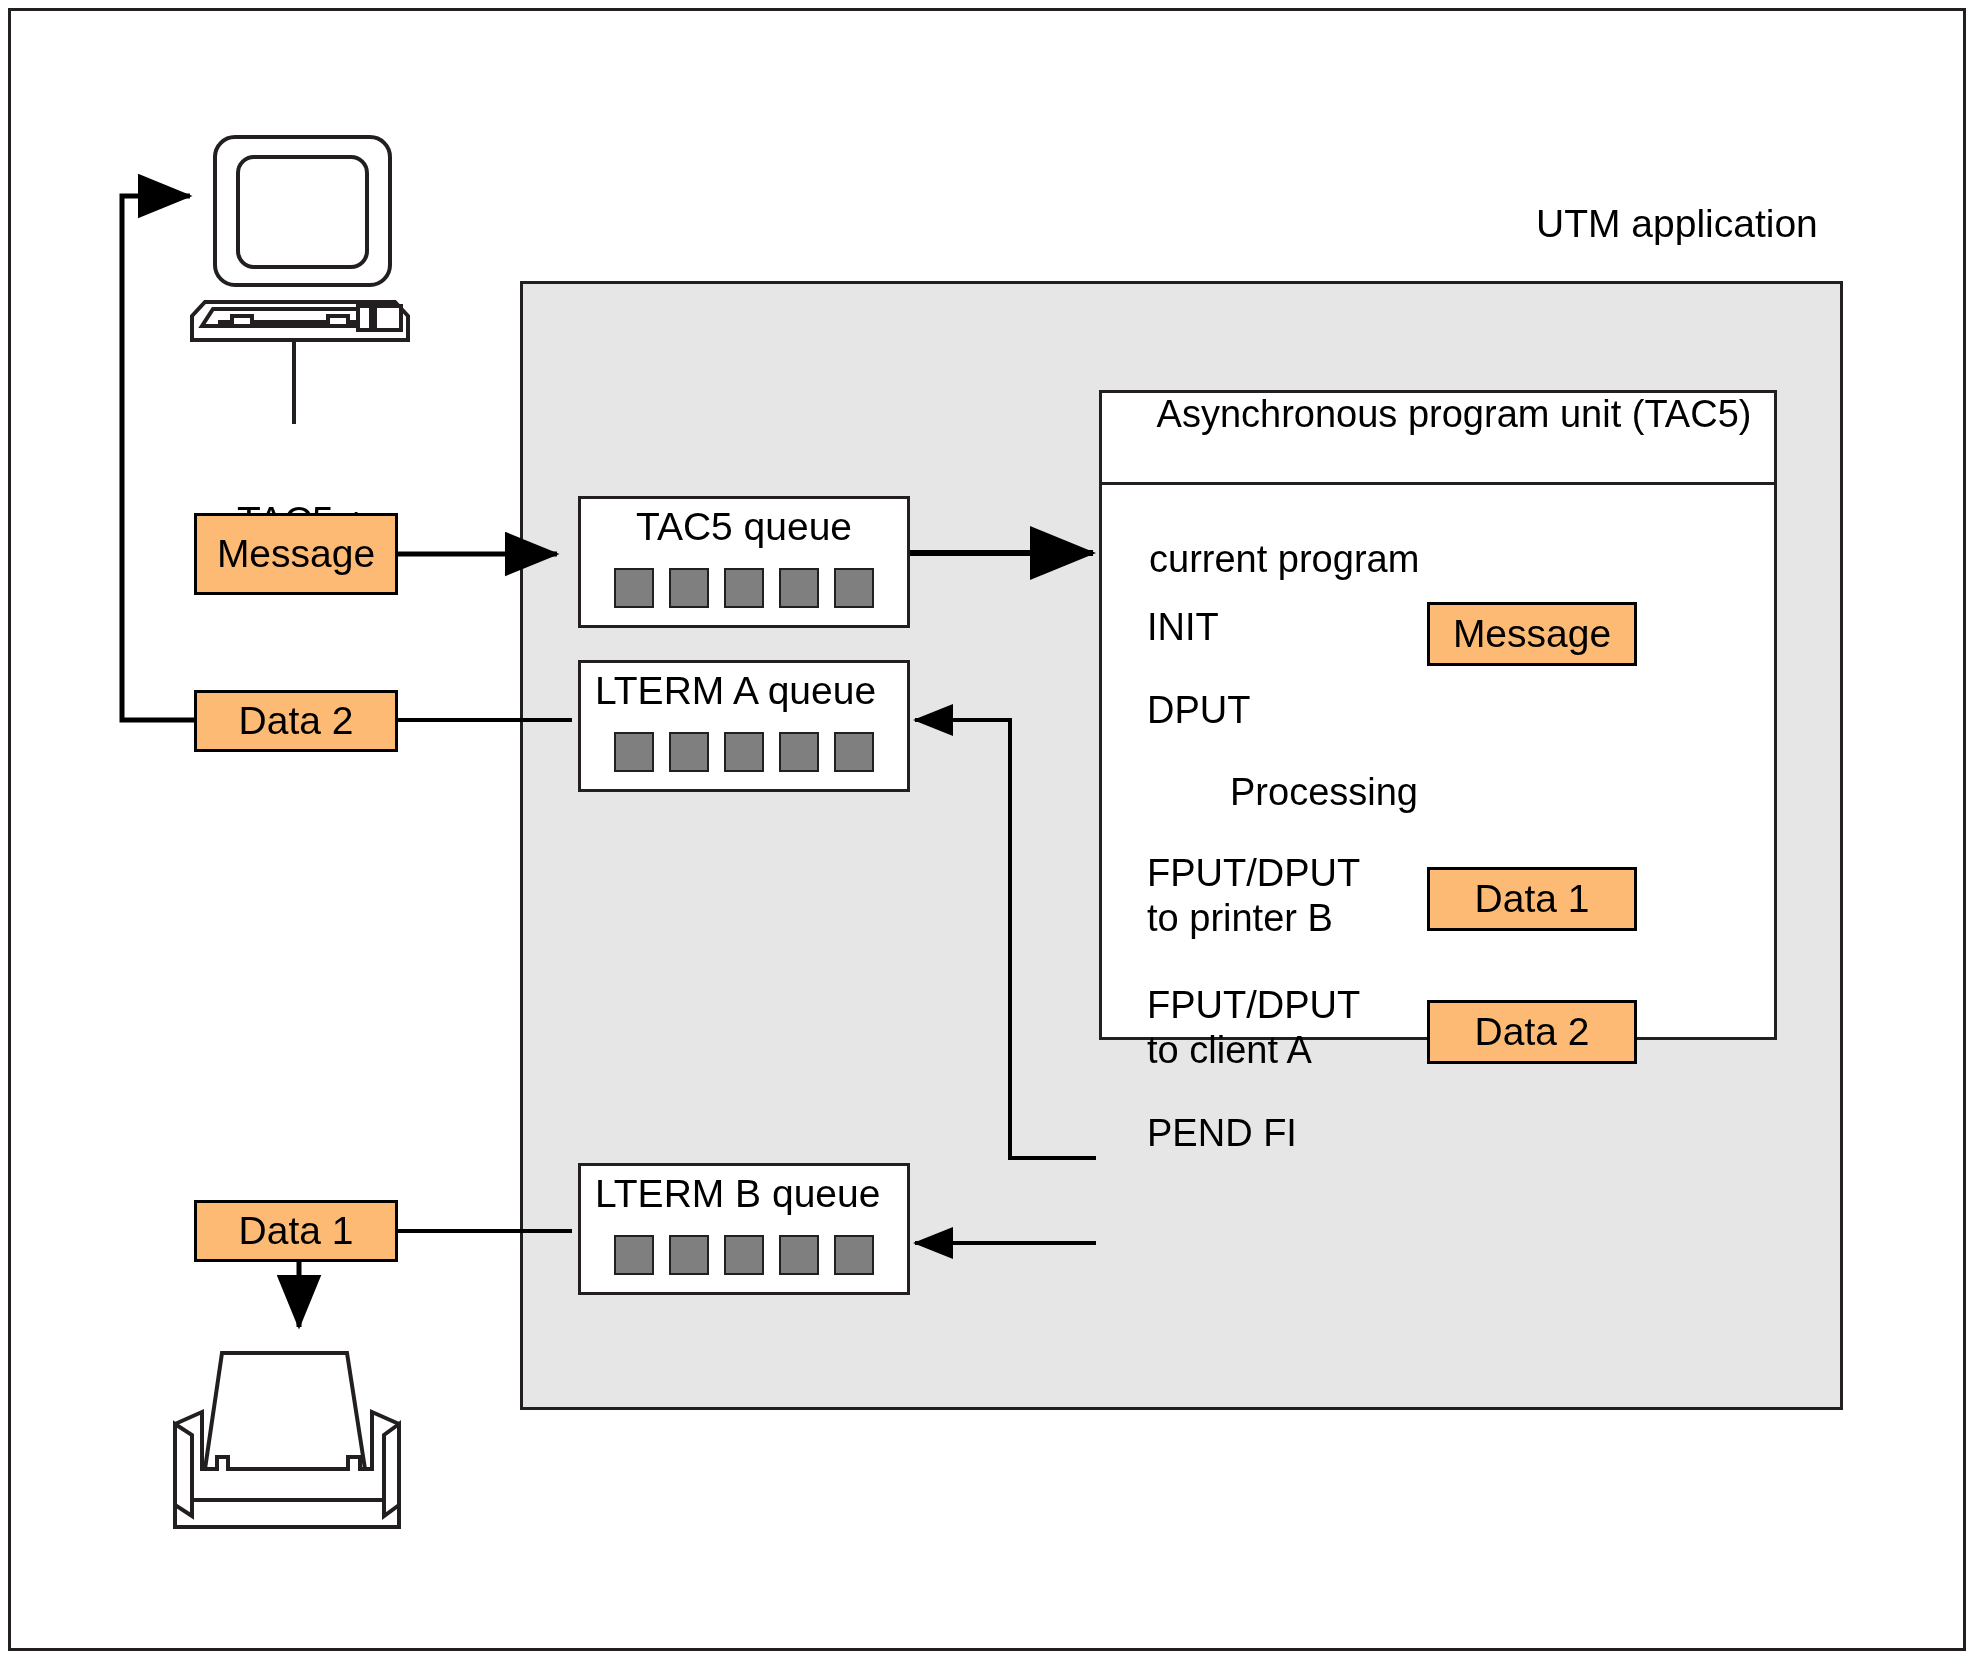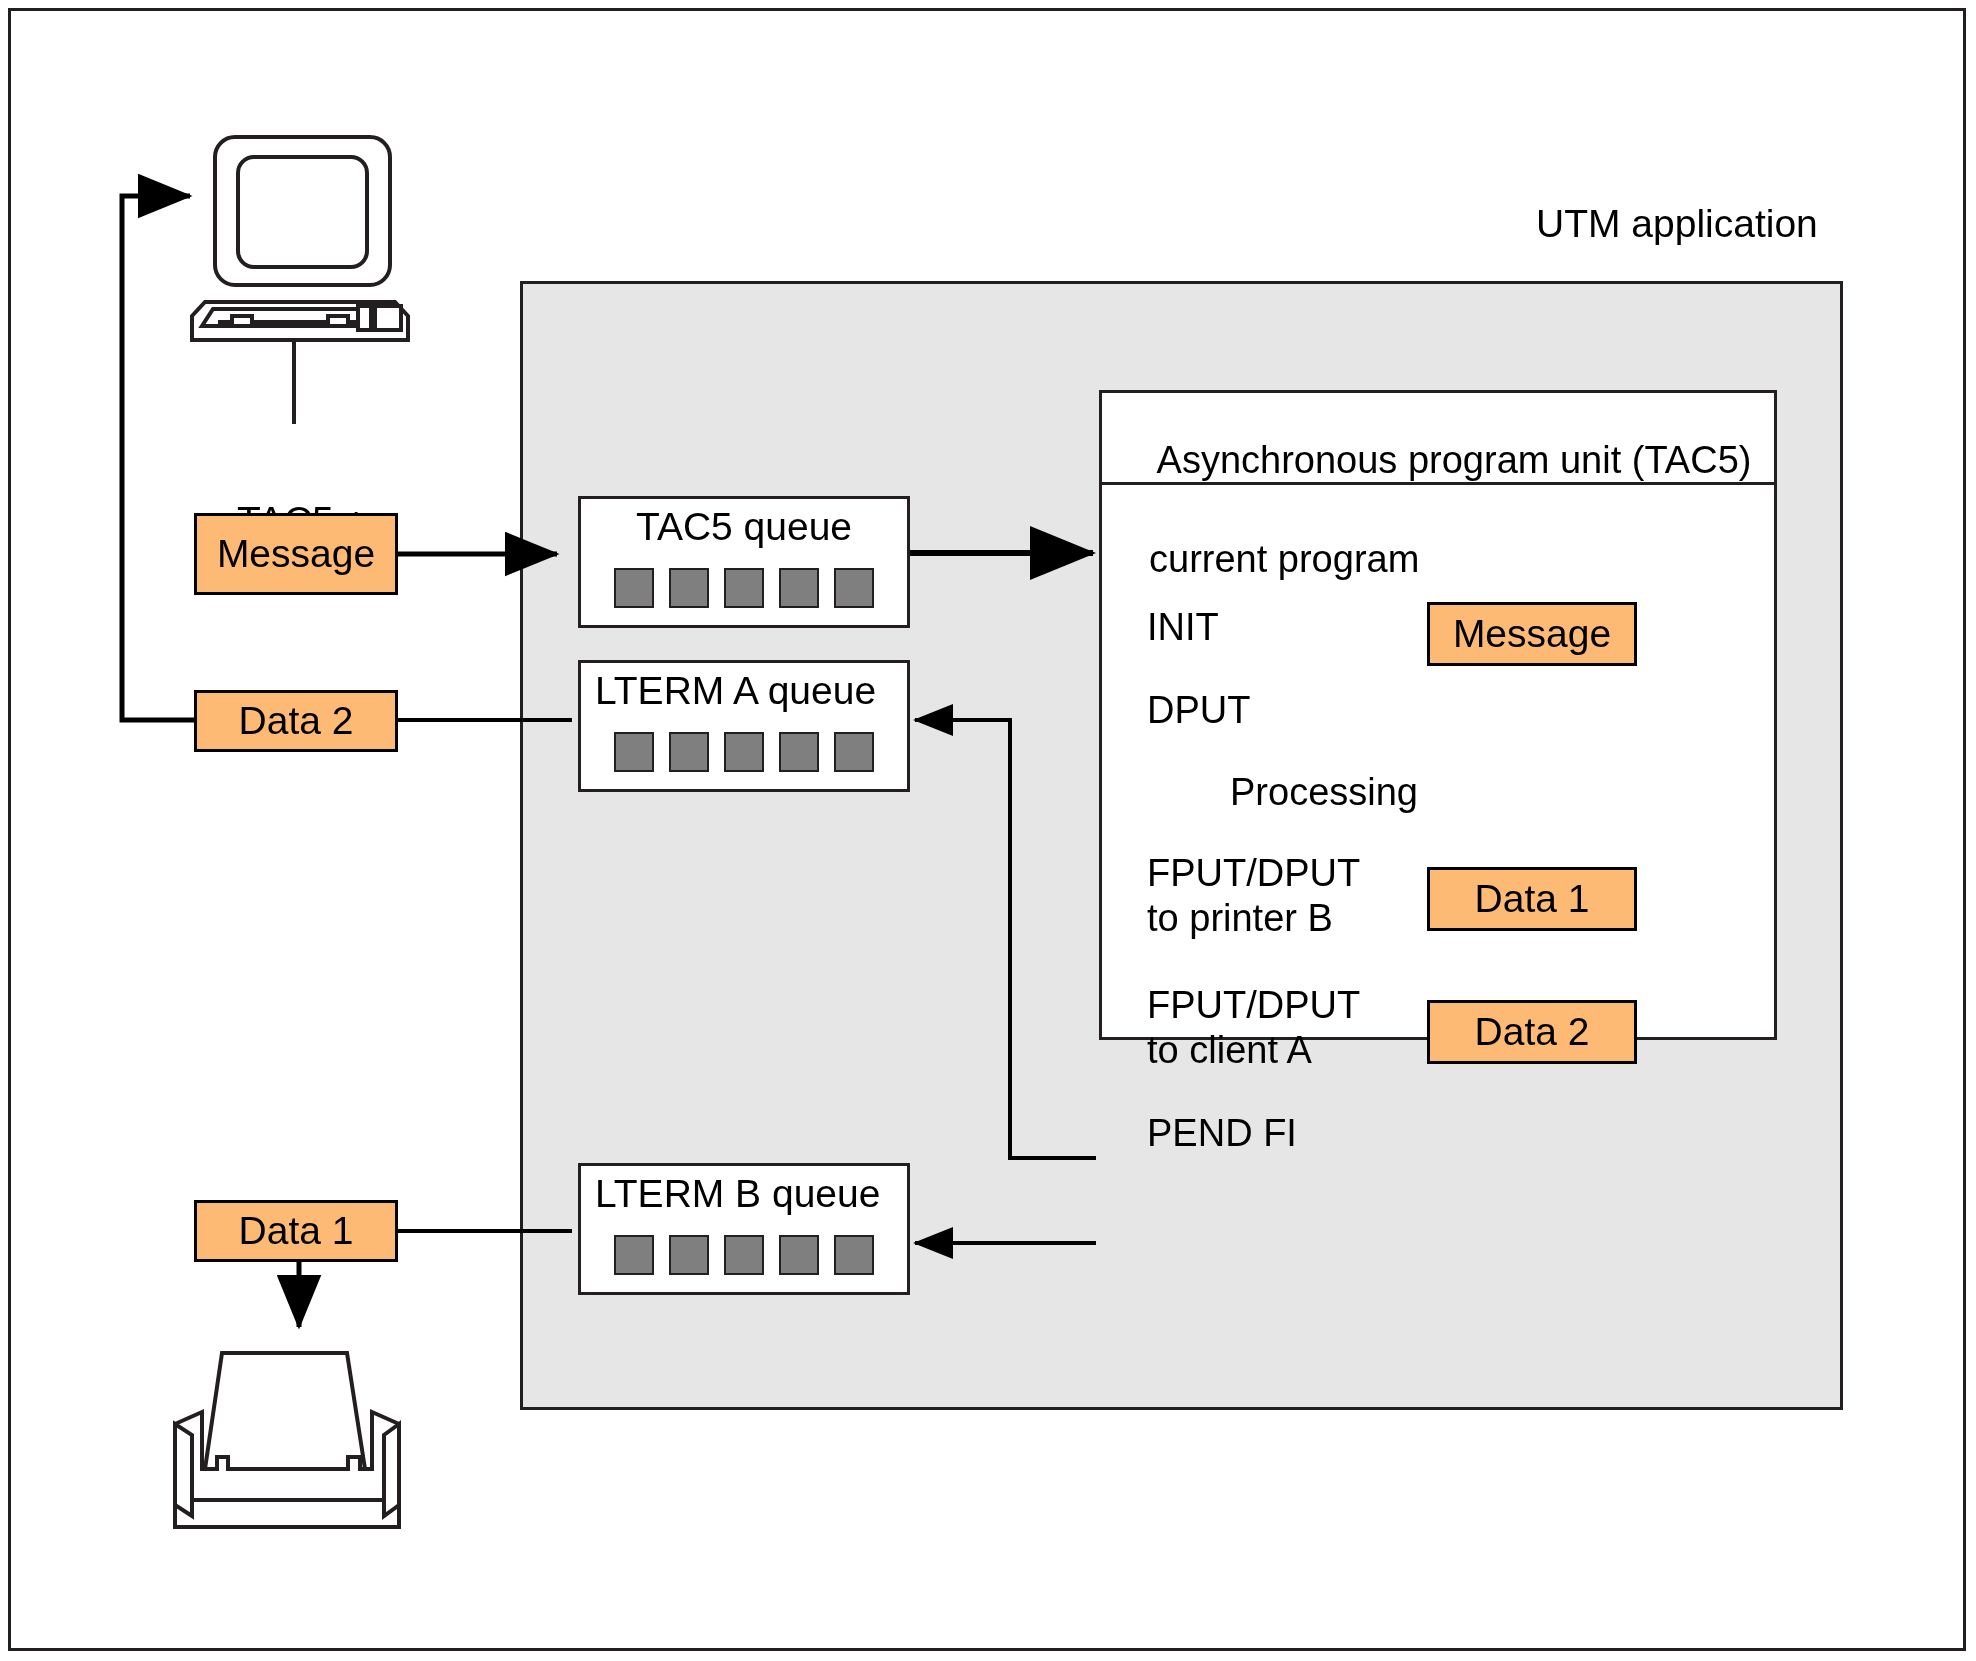--- a/index.html
+++ b/index.html
@@ -108,21 +108,21 @@
   }
   .progunit-header {
     position: absolute;
     left: 0;
     top: 0;
     width: 100%;
     height: 92px;
     border-bottom: 3px solid #231f20;
     box-sizing: border-box;
     display: flex;
-    align-items: flex-end;
+    align-items: flex-start;
     justify-content: center;
     padding-left: 32px;
   }
   .progunit-header-text {
     font-size: 38px;
     color: #000000;
     white-space: nowrap;
   }
   .step {
     position: absolute;

